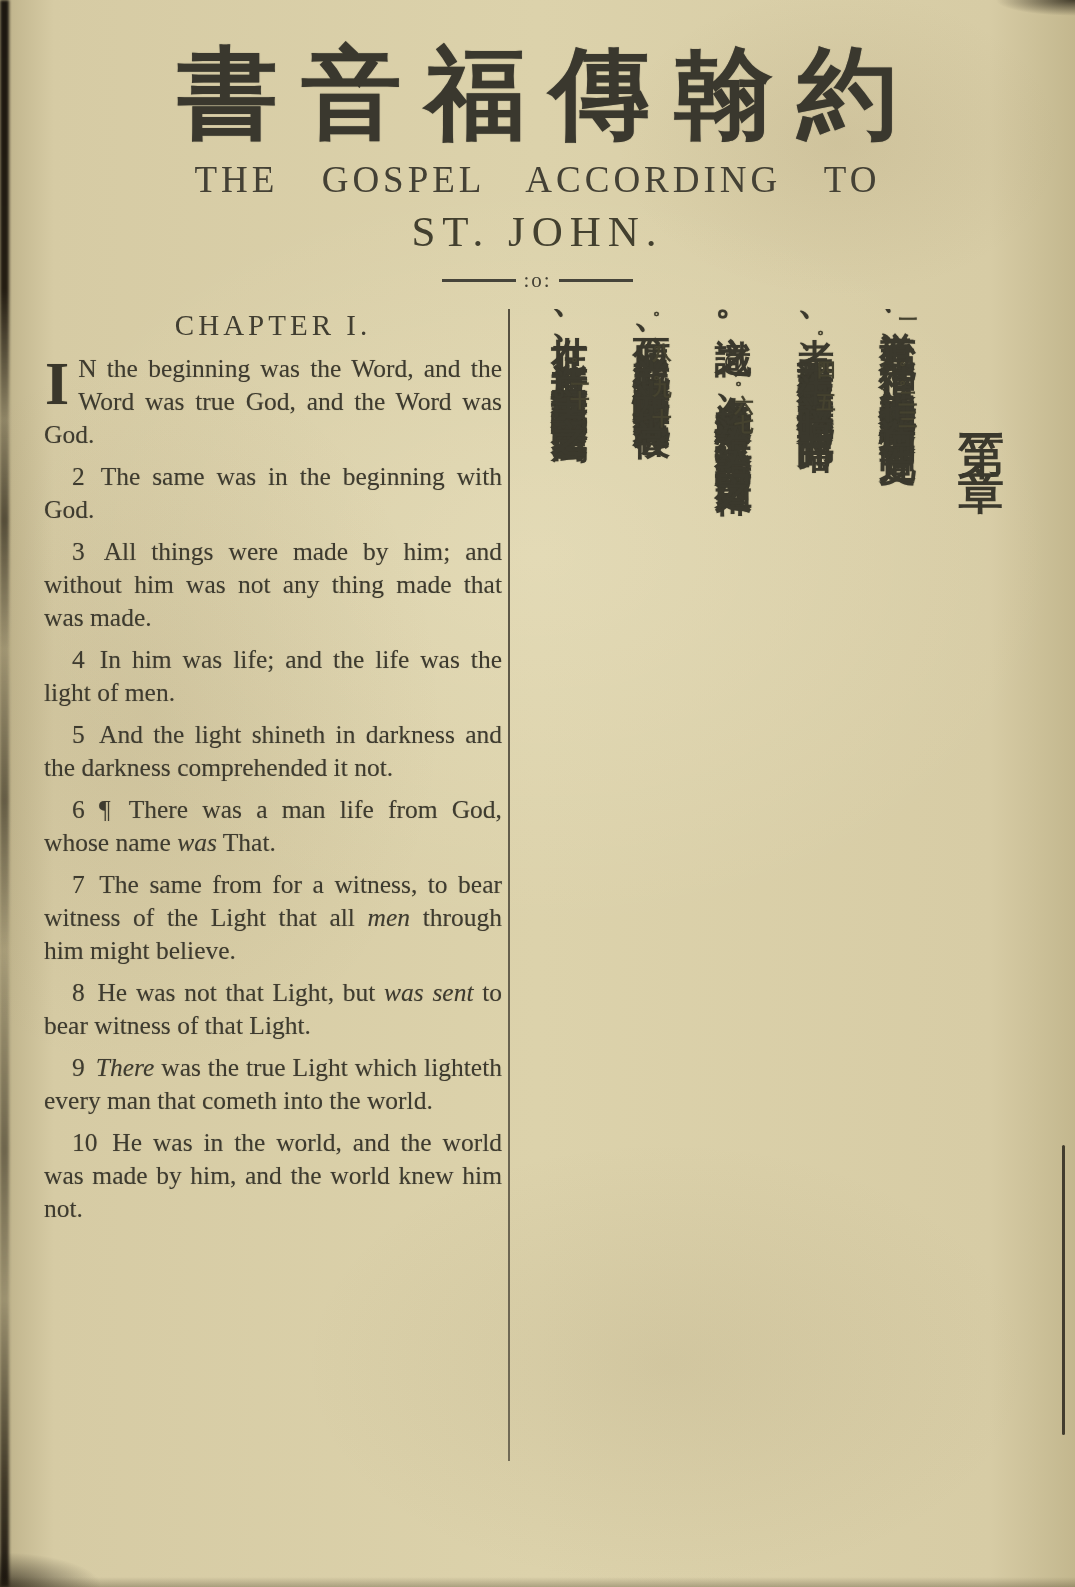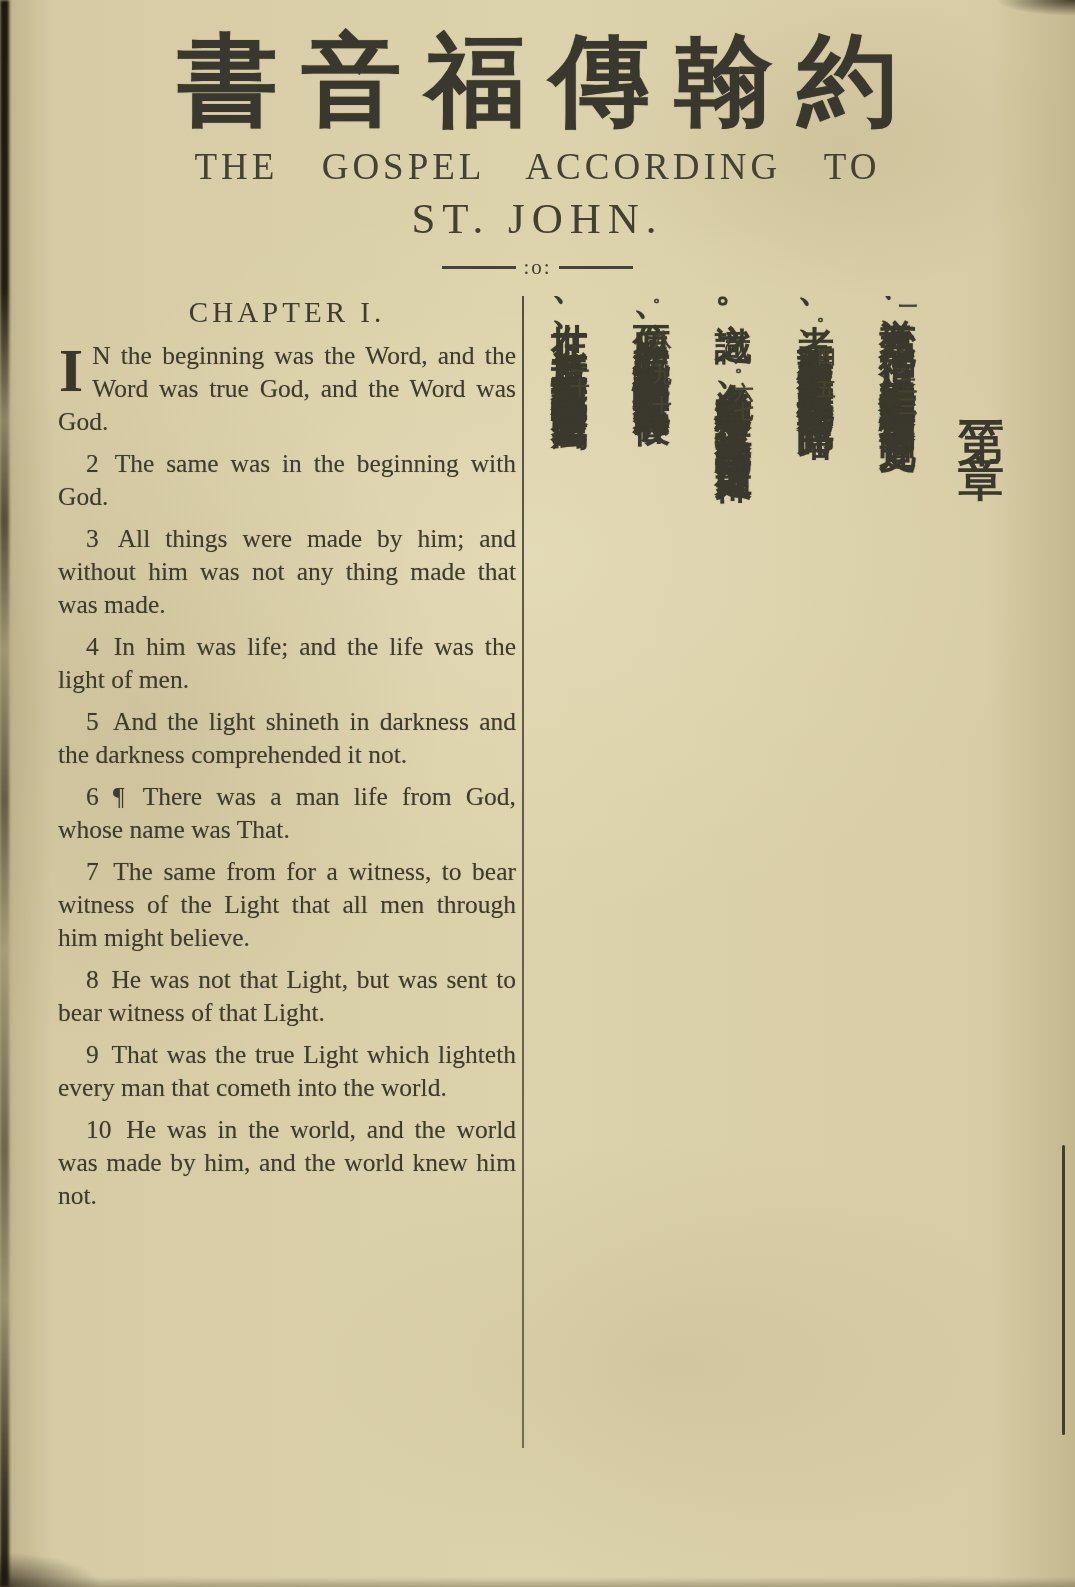--- a/index.html
+++ b/index.html
@@ -31,39 +31,39 @@
   .corner-tr { position:absolute; right:0; top:0; width:80px; height:16px;
     background: radial-gradient(ellipse at 100% 0%, rgba(25,20,12,0.75), transparent 70%); }
   .corner-bl { position:absolute; left:0; bottom:0; width:100px; height:34px;
     background: radial-gradient(ellipse at 0% 100%, rgba(25,20,12,0.70), transparent 72%); }
   .edge-bottom { position:absolute; left:0; right:0; bottom:0; height:10px;
     background: linear-gradient(0deg, rgba(60,50,30,0.30), transparent); }
   .edge-right-line { position:absolute; right:10px; top:1145px; width:3px; height:290px;
     background: rgba(30,26,18,0.78); border-radius:2px; }
 
   
-  header { text-align:center; padding-top:23px; }
+  header { text-align:center; padding-top:36px; }
   .cn-title {
     margin:0; font-weight:700; font-size:100px; line-height:1.18;
     letter-spacing:24px; margin-right:-24px; color:#3a382e;
     text-shadow: 0 0 1px rgba(58,56,46,0.6);
   }
   .title-en1 { margin-top:4px; font-size:37px; letter-spacing:4px; word-spacing:30px; color:#444135; }
   .title-en2 { margin-top:6px; font-size:43px; letter-spacing:7px; color:#43402f; }
   .ornament { margin-top:12px; font-size:21px; letter-spacing:2px; color:#444135; }
   .ornament .rule { display:inline-block; width:74px; height:3px; background:#46443a; vertical-align:middle; margin:0 7px 4px; }
 
   
-  main { display:flex; align-items:flex-start; margin-top:16px; padding-left:58px; }
+  main { display:flex; align-items:flex-start; margin-top:16px; padding-left:44px; }
   .en { width:458px; }
   .en h2 { margin:0 0 10px; font-weight:400; text-align:center; font-size:29px; letter-spacing:4px; color:#413e31; }
   .verse { margin:0 0 9px; text-align:justify; font-size:25.5px; line-height:33px; text-indent:28px;
     text-shadow: 0 0 1px rgba(62,59,47,0.35); }
   .verse.first { text-indent:0; }
-  .verse .it { }
+  .verse .it { font-style:italic; }
   .vnum { padding-right:4px; }
   .dropcap { float:left; font-size:62px; line-height:52px; padding:5px 9px 0 1px; font-weight:600; color:#3a372b; }
 
   .col-divider { width:2px; height:1152px; margin-left:6px; align-self:flex-start;
     background: linear-gradient(180deg, rgba(70,65,52,0.9), rgba(70,65,52,0.7)); }
 
   
   .cn { flex:1; display:flex; flex-direction:row-reverse; justify-content:flex-start;
     gap:26px; padding:0 64px 0 8px; height:1175px; overflow:hidden; }
   .cn-chapter {
@@ -103,21 +103,21 @@
       <h2>CHAPTER I.</h2>
       <div id="verses">
           <p class="verse first"><span class="dropcap">I</span><span>N the beginning was the Word, and the Word was true God, and the Word was God.</span></p>
           <p class="verse"><span class="vnum">2 </span><span>The same was in the beginning with God.</span></p>
           <p class="verse"><span class="vnum">3 </span><span>All things were made by him; and without him was not any thing made that was made.</span></p>
           <p class="verse"><span class="vnum">4 </span><span>In him was life; and the life was the light of men.</span></p>
           <p class="verse"><span class="vnum">5 </span><span>And the light shineth in darkness and the darkness comprehended it not.</span></p>
           <p class="verse"><span class="vnum">6 ¶ </span><span>There was a man life from God, whose name </span><span class="it">was</span><span> That.</span></p>
           <p class="verse"><span class="vnum">7 </span><span>The same from for a witness, to bear witness of the Light that all </span><span class="it">men</span><span> through him might believe.</span></p>
           <p class="verse"><span class="vnum">8 </span><span>He was not that Light, but </span><span class="it">was sent</span><span> to bear witness of that Light.</span></p>
-          <p class="verse"><span class="vnum">9 </span><span class="it">That</span><span> was the true Light which lighteth every man that cometh into the world.</span></p>
+          <p class="verse"><span class="vnum">9 </span><span class="it">There</span><span> was the true Light which lighteth every man that cometh into the world.</span></p>
           <p class="verse"><span class="vnum">10 </span><span>He was in the world, and the world was made by him, and the world knew him not.</span></p>
         </div>
     </section>
 
     <div class="col-divider"></div>
 
     <section class="cn" id="cn">
       <div class="cn-chapter">第一章</div>
     <div class="cn-col"><span class="vmark">一</span><span>元始有道、道偕神、道卽神</span><span class="vmark">。二</span><span>是道元始偕神也</span><span class="vmark">。三</span><span>萬物爲道所造、凡受造</span></div>
         <div class="cn-col"><span>者、無不由之而造焉</span><span class="vmark">。四</span><span>在道有生、生也者乃人之光</span><span class="vmark">。五</span><span>光照於暗、而暗弗</span></div>

